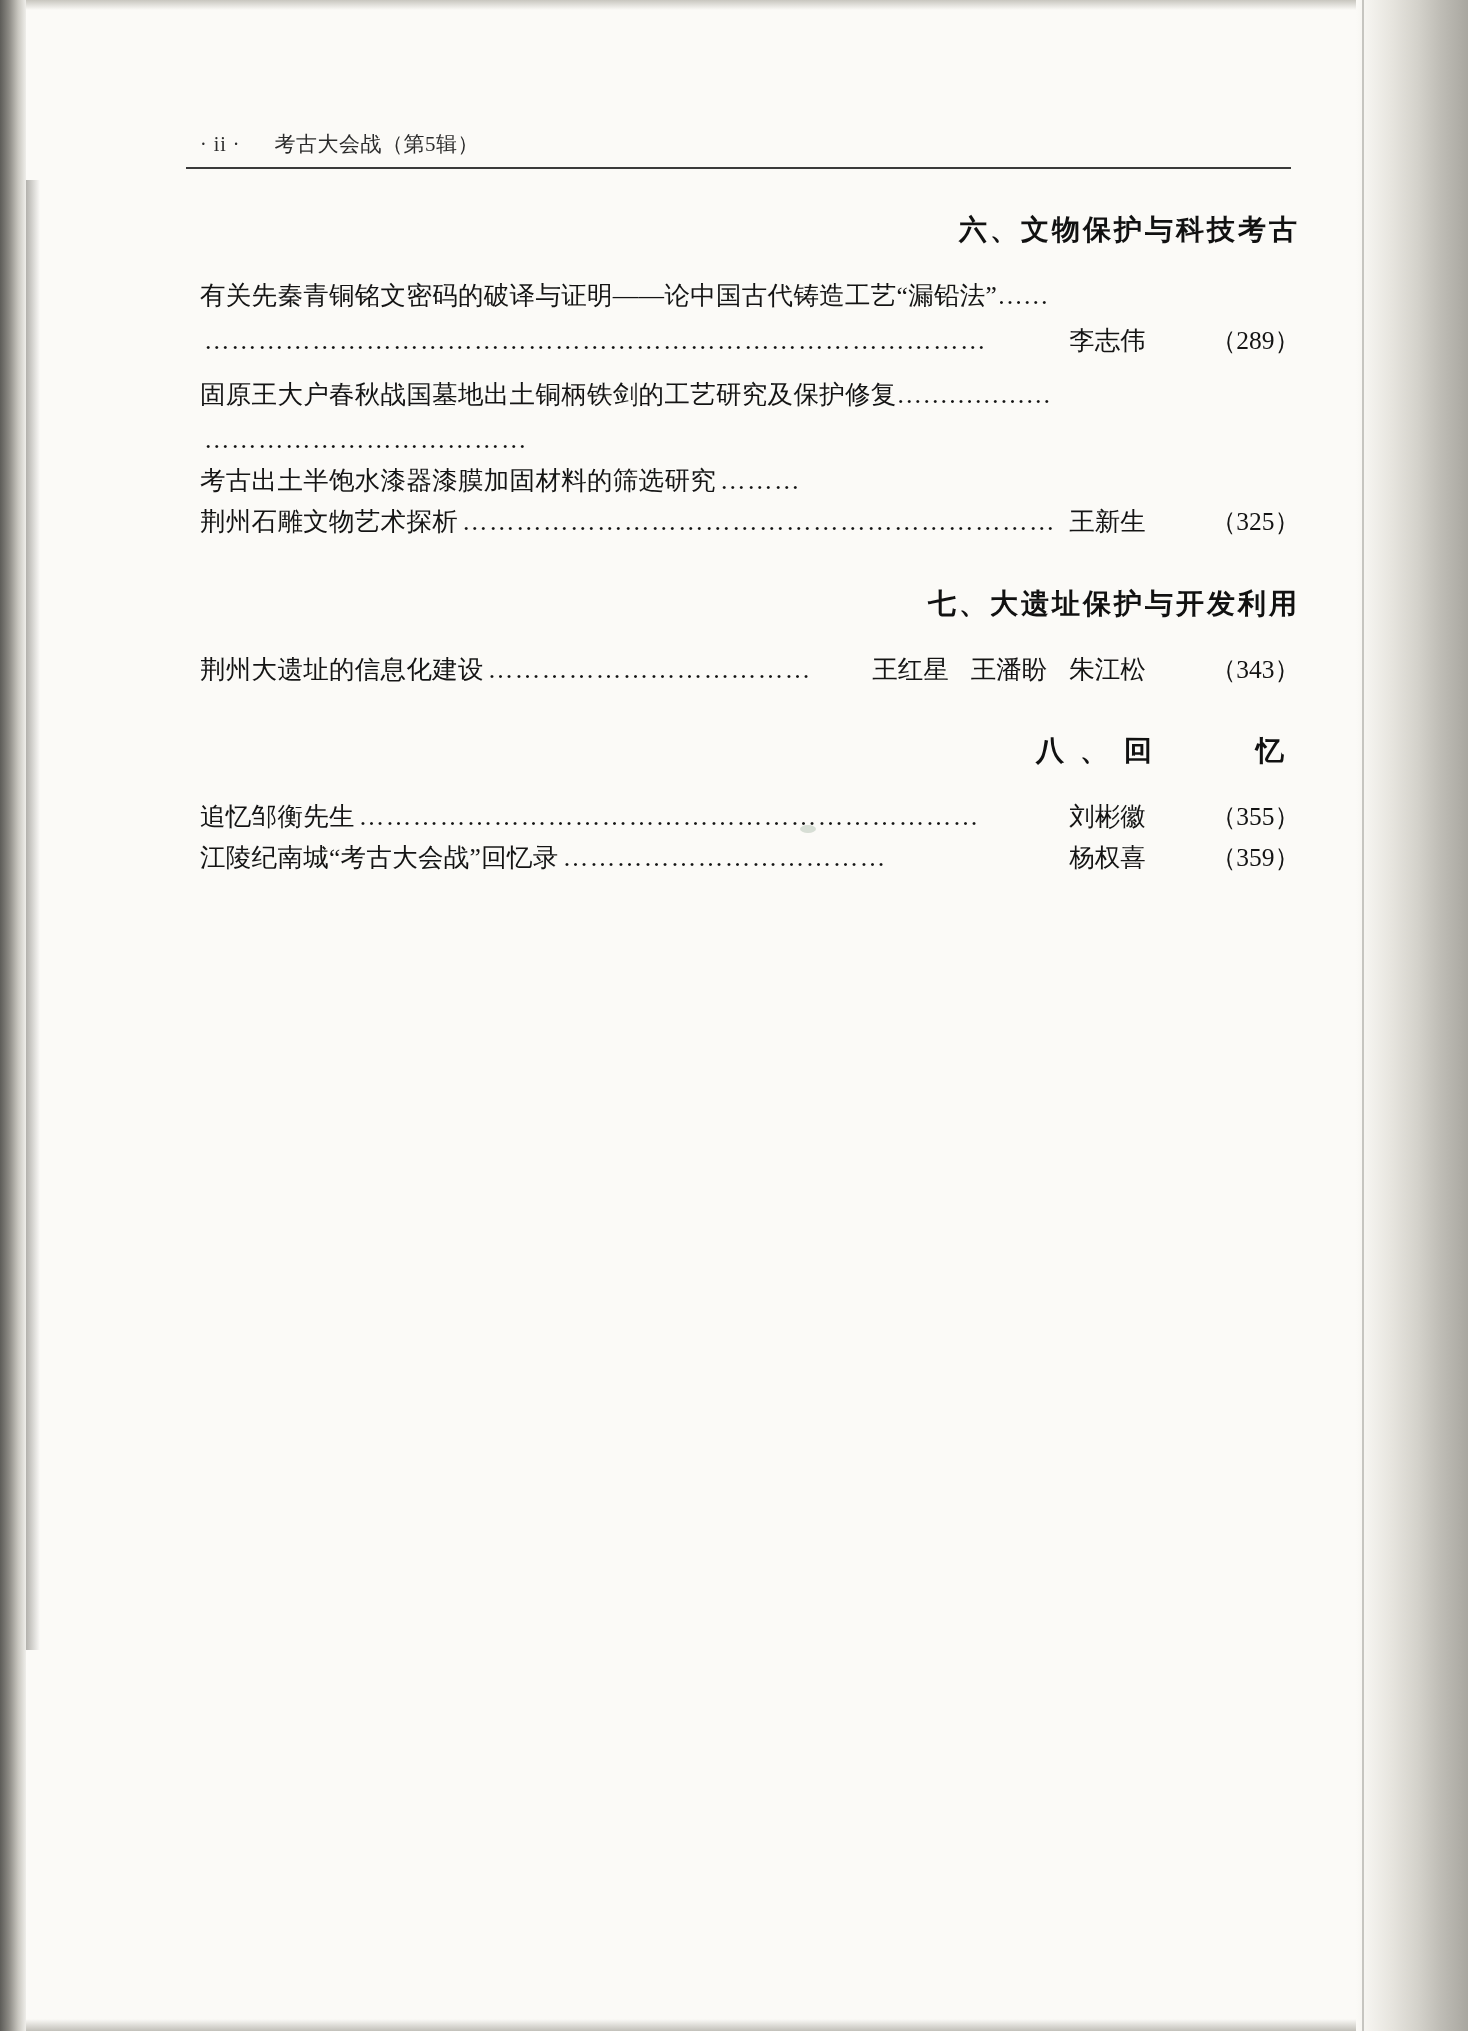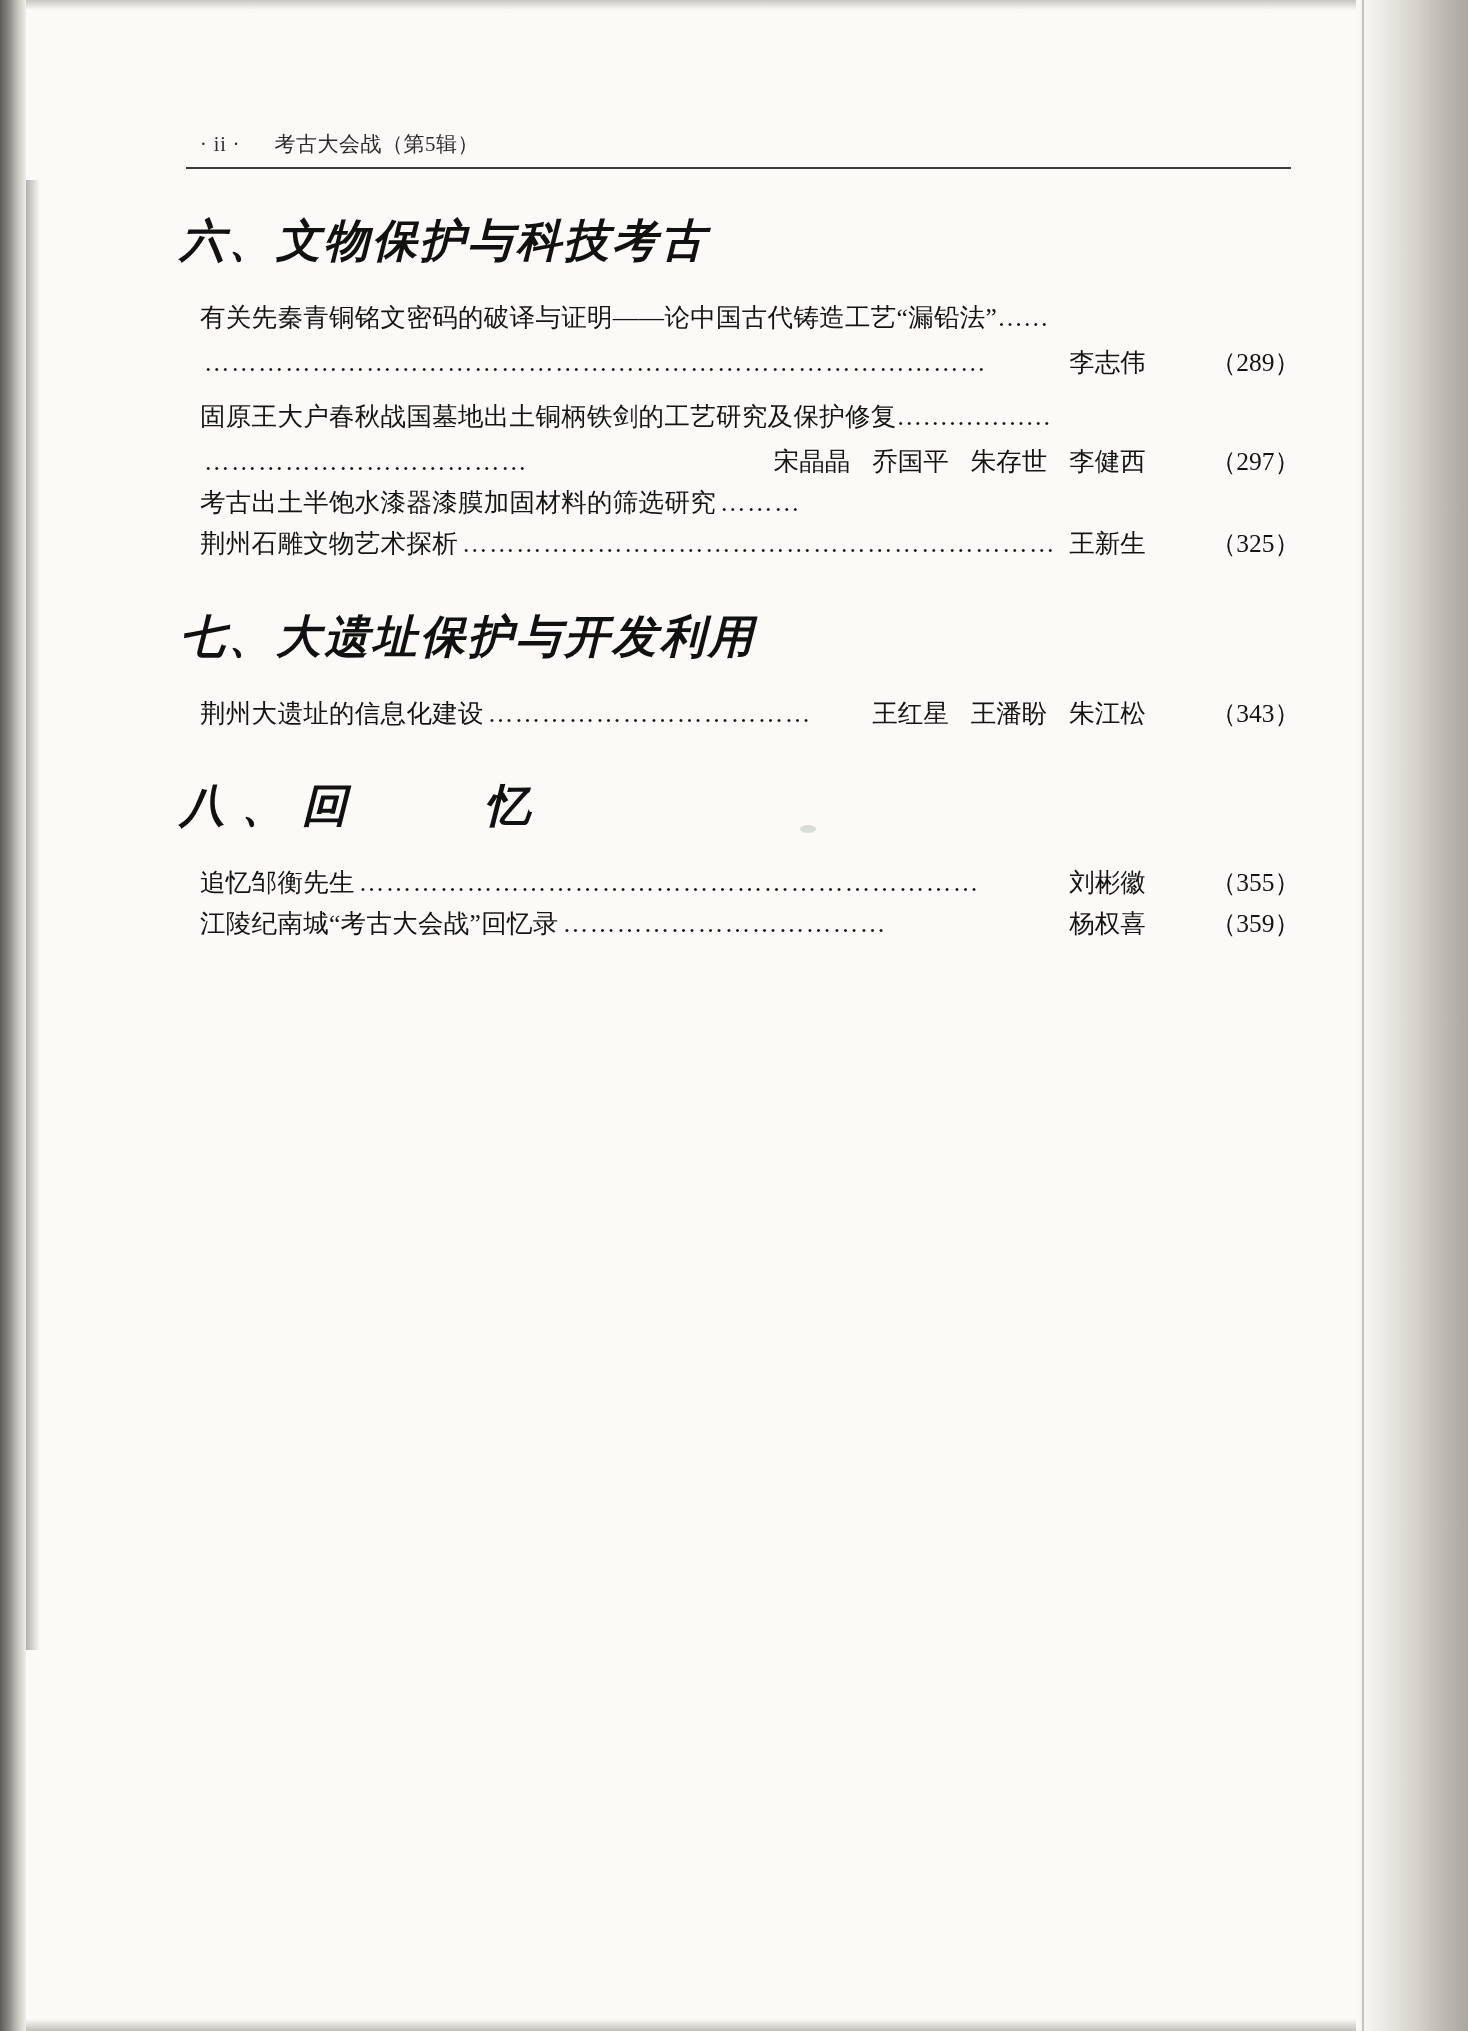--- a/index.html
+++ b/index.html
@@ -107,28 +107,27 @@
   .rule {
     margin-top: 9px;
     margin-left: 6px;
     width: 1105px;
     height: 2px;
     background: #3a3a3a;
   }
 
   
   h2.section {
-    font-size: 45px;
+    font-size: 28px;
     font-weight: bold;
-    text-align: left;
+    text-align: right;
     margin: 42px 0 26px 0;
     letter-spacing: 3px;
     color: #111;
     font-family: "Liberation Sans", "DejaVu Sans", sans-serif;
-    font-style: italic;
   }
   h2.section.wide {
     letter-spacing: 16px;
   }
 
   
   .toc-entry {
     font-size: 25.5px;
     line-height: 1.62;
     color: #141414;
@@ -206,23 +205,20 @@
       <span class="tail">
         <span class="authors">李志伟</span><span class="author-gap"></span><span class="pagenum">（289）</span>
       </span>
     </div>
 
     <div class="toc-entry">
       <span class="toc-line title-text">固原王大户春秋战国墓地出土铜柄铁剑的工艺研究及保护修复………………</span>
     </div>
     <div class="row-flex">
       <span class="lead-fill">………………………………</span>
-      <span class="tail">
-        <span class="authors">宋晶晶</span><span class="author-gap"></span><span class="authors">乔国平</span><span class="author-gap"></span><span class="authors">朱存世</span><span class="author-gap"></span><span class="authors">李健西</span><span class="author-gap"></span><span class="pagenum">（297）</span>
-      </span>
     </div>
 
     <div class="row-flex">
       <span class="title-text">考古出土半饱水漆器漆膜加固材料的筛选研究</span>
       <span class="lead-fill">………</span>
     </div>
 
     <div class="row-flex">
       <span class="title-text">荆州石雕文物艺术探析</span>
       <span class="lead-fill">…………………………………………………………</span>

